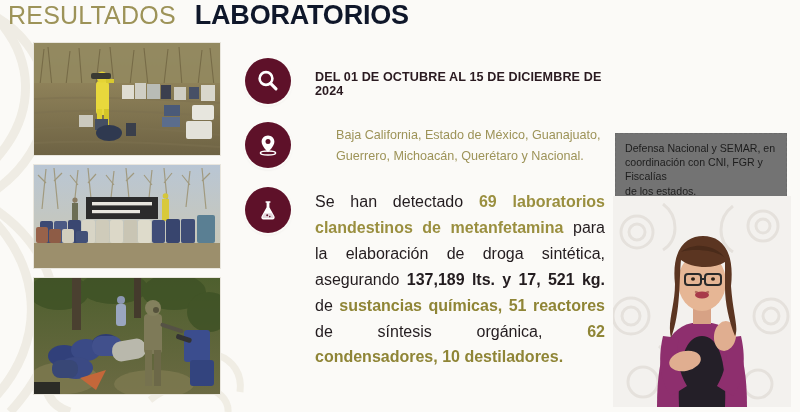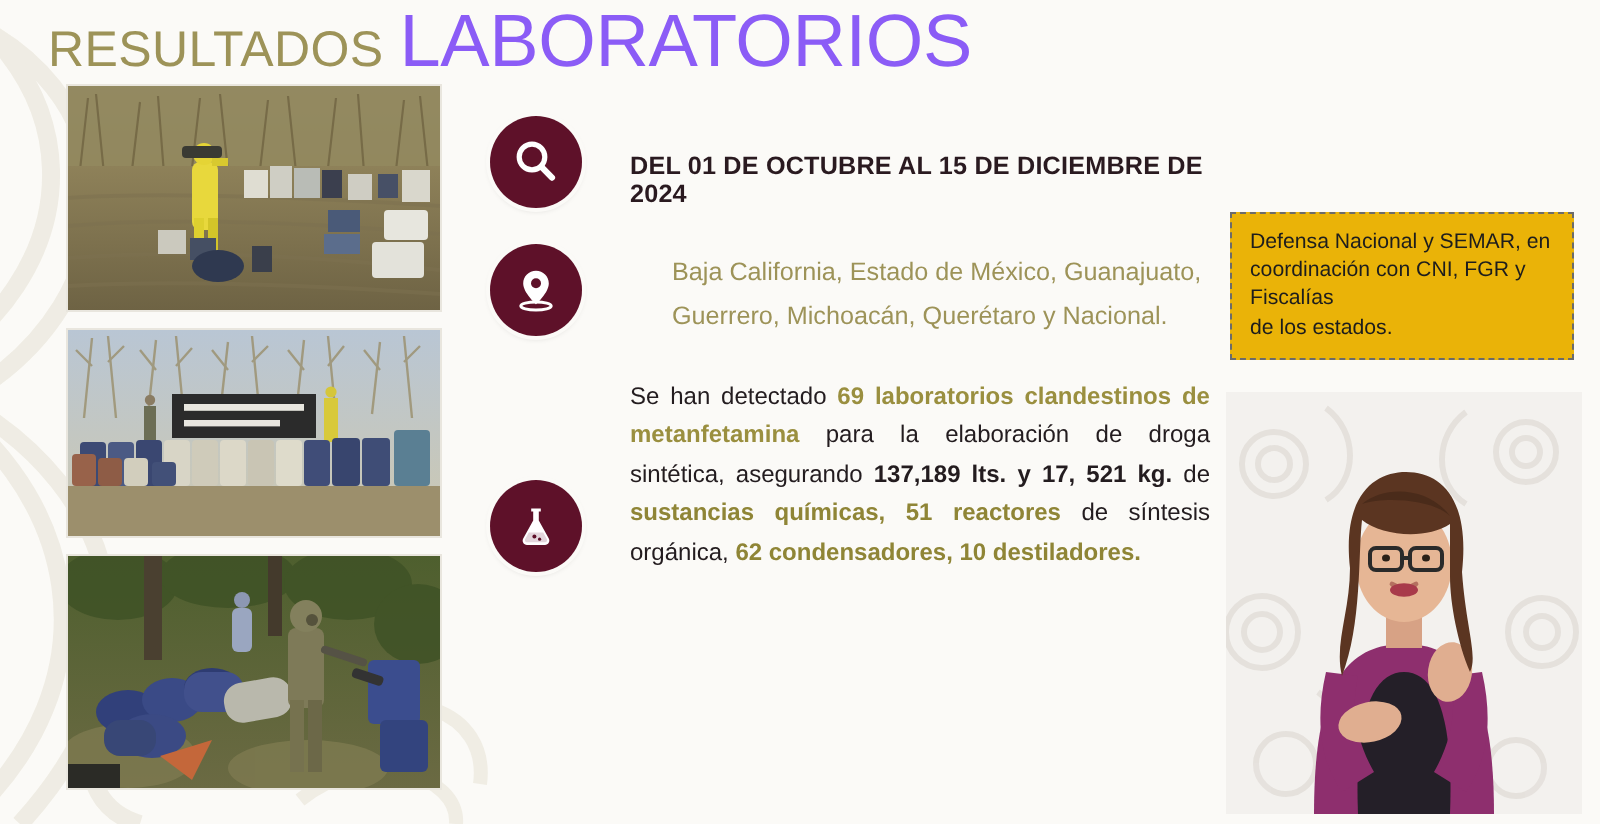--- a/index.html
+++ b/index.html
@@ -12,31 +12,31 @@
   
   .bg-watermark{
     position:absolute;inset:0;
     pointer-events:none;
     z-index:0;
   }
   .stage{position:absolute;inset:0;z-index:2;}
 
   
   .header{
-    position:absolute;left:24px;top:0px;
-    display:flex;align-items:baseline;gap:8px;
+    position:absolute;left:8px;top:0px;
+    display:flex;align-items:baseline;gap:19px;
     white-space:nowrap;
   }
   .header .kicker{
     font-size:25px;letter-spacing:.2px;
     color:#9d9358;font-weight:400;
   }
   .header .strong{
-    font-size:37px;font-weight:400;letter-spacing:-.2px;
-    color:#8b5cf6;
+    font-size:27px;font-weight:700;letter-spacing:-.2px;
+    color:#0f172a;
   }
 
   
   .photo-col{
     position:absolute;left:33px;top:42px;
     width:186px;
     display:flex;flex-direction:column;gap:8px;
   }
   .photo{
     width:186px;height:112px;
@@ -45,21 +45,21 @@
     background:#8a8470;
   }
   .photo.p2{height:103px;}
   .photo.p3{height:116px;}
   .photo svg{display:block;width:100%;height:100%;}
 
   
   .info{
     position:absolute;left:245px;top:55px;width:360px;
   }
-  .row{display:flex;align-items:flex-end;}
+  .row{display:flex;align-items:flex-start;}
   .row.r1{margin-top:3px;}
   .row.r2{margin-top:18px;gap:21px;}
   .row.r3{margin-top:19px;}
 
   .ico{
     flex:0 0 auto;width:46px;height:46px;border-radius:50%;
     background:#5e1129;
     display:flex;align-items:center;justify-content:center;
     box-shadow:0 0 0 2px #fbfaf7, 0 1px 3px rgba(0,0,0,.18);
   }
@@ -68,33 +68,33 @@
 
   .date-line{
     font-size:12.6px;font-weight:700;color:#2a1a20;
     letter-spacing:.1px;margin-top:10px;
   }
   .states{
     font-size:12.6px;line-height:1.62;color:#9d9358;
     margin-top:1px;
   }
   .para{
-    font-size:12px;line-height:1.62;color:#231c1f;
+    font-size:16px;line-height:1.62;color:#231c1f;
     text-align:justify;margin:0;
   }
   .para.p-second{margin-top:16px;}
   .hl{color:#9a8f3f;font-weight:700;}
   .hl-b{color:#8f8536;font-weight:700;}
   .dk-b{font-weight:700;color:#231c1f;}
 
   
   .callout{
-    position:absolute;left:615px;top:106px;width:172px;
+    position:absolute;left:615px;top:133px;width:172px;
     border:1.5px dashed #6b6b6b;
-    background:#eab308;
+    background:#737373;
     padding:7px 8px 8px 9px;
     box-sizing:border-box;
   }
   .callout p{
     margin:0;font-size:10.6px;line-height:1.34;color:#1d1d1d;
   }
 
   
   .interp{
     position:absolute;left:613px;top:196px;

